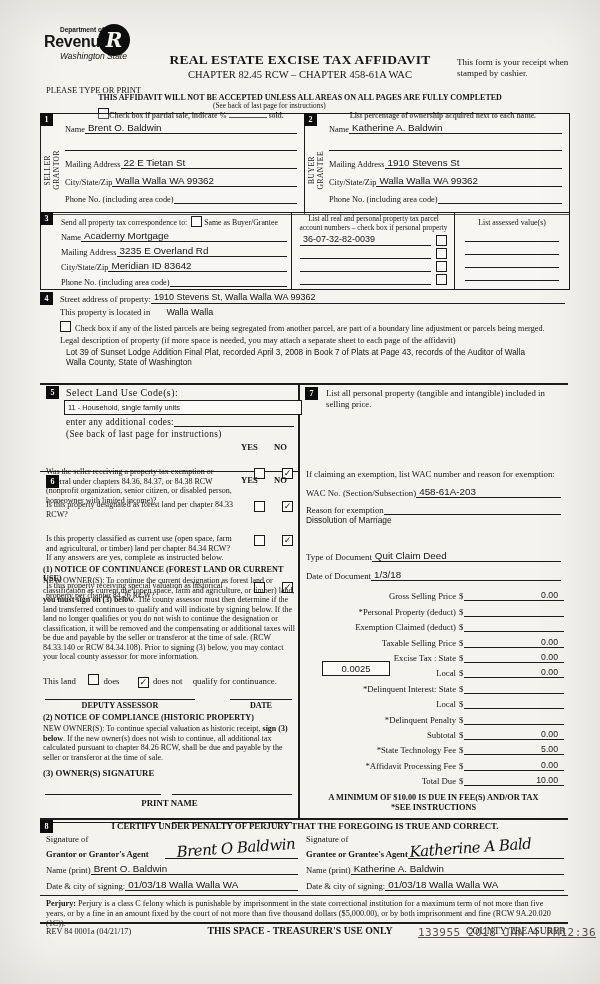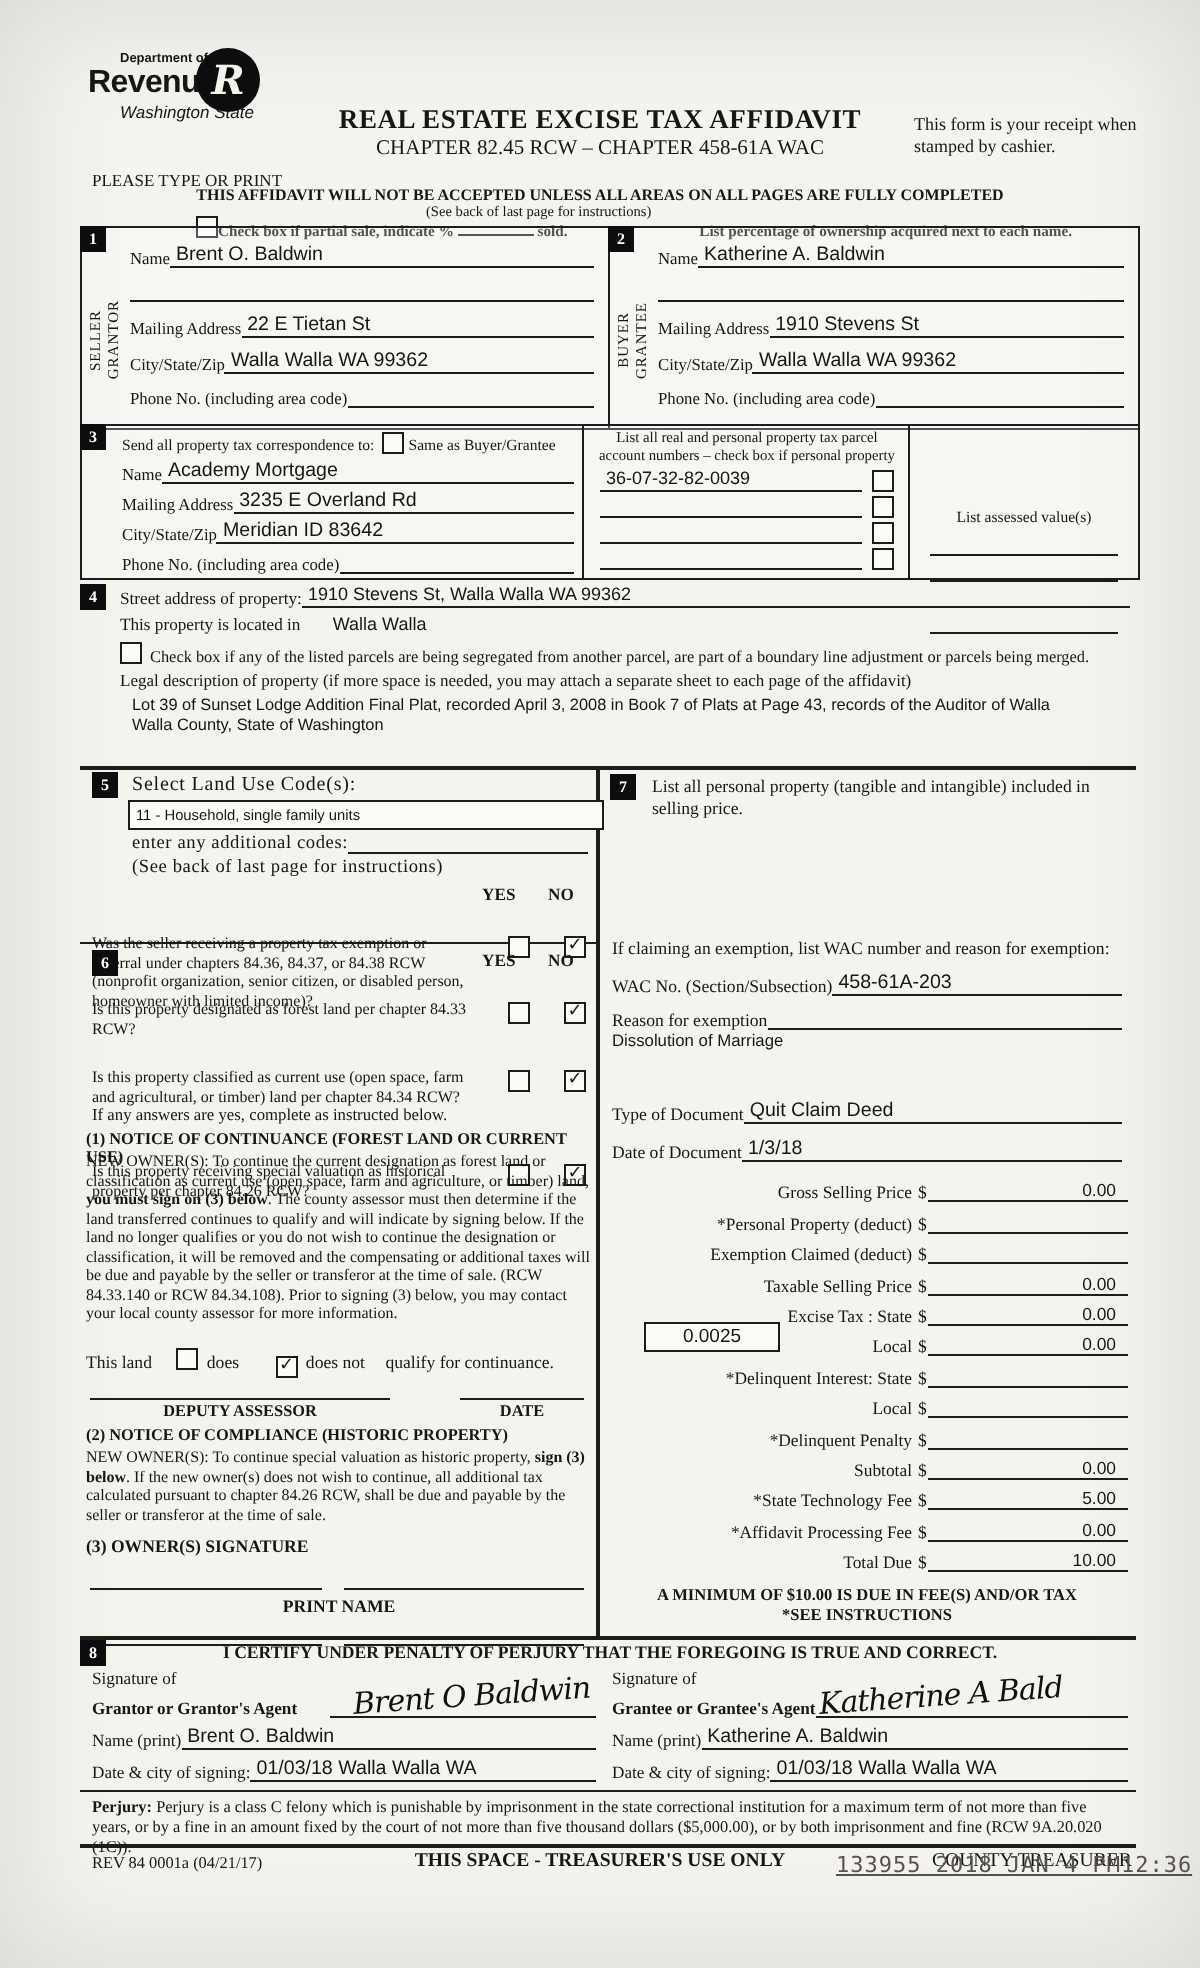--- a/index.html
+++ b/index.html
@@ -173,21 +173,21 @@
         <span class="fv"></span>
         <span class="cb" style="margin-left:5px;"></span>
       </div>
       <div class="frow" style="height:13px;margin:0 8px;">
         <span class="fv"></span>
         <span class="cb" style="margin-left:5px;"></span>
       </div>
     </div>
 
     <div class="abs" style="left:413px;top:0;bottom:0;width:114px;border-left:1.5px solid #1c1c1c;">
-      <div class="ctr" style="font-size:7.8px;padding:5px 6px 3px;margin-top:36px;">List assessed value(s)</div>
+      <div class="ctr" style="font-size:7.8px;padding:5px 6px 3px;">List assessed value(s)</div>
       <div class="frow" style="height:12px;margin:0 10px;">
           <span class="fv"></span>
         </div>
       <div class="frow" style="height:13px;margin:0 10px;">
           <span class="fv"></span>
         </div>
       <div class="frow" style="height:13px;margin:0 10px;">
           <span class="fv"></span>
         </div>
       <div class="frow" style="height:13px;margin:0 10px;">
@@ -270,21 +270,21 @@
       <span>does not</span>
       <span style="margin-left:8px;">qualify for continuance.</span>
     </div>
 
     <div class="abs" style="left:5px;top:227px;width:150px;border-bottom:1px solid #1c1c1c;height:1px;"></div>
     <div class="abs" style="left:190px;top:227px;width:62px;border-bottom:1px solid #1c1c1c;height:1px;"></div>
     <div class="abs b ctr" style="left:5px;top:230px;width:150px;font-size:8.2px;">DEPUTY ASSESSOR</div>
     <div class="abs b ctr" style="left:190px;top:230px;width:62px;font-size:8.2px;">DATE</div>
 
     <div class="abs ntitle" style="left:3px;top:242px;">(2) NOTICE OF COMPLIANCE (HISTORIC PROPERTY)</div>
-    <div class="abs para" style="left:3px;top:253px;"><span>NEW OWNER(S): To continue special valuation as historic property, </span><span class="b">sign (3) below</span><span>. If the new owner(s) does not wish to continue, all additional tax calculated pursuant to chapter 84.26 RCW, shall be due and payable by the seller or transferor at the time of sale.</span></div>
+    <div class="abs para" style="left:3px;top:253px;"><span>NEW OWNER(S): To continue special valuation as historic receipt, </span><span class="b">sign (3) below</span><span>. If the new owner(s) does not wish to continue, all additional tax calculated pursuant to chapter 84.26 RCW, shall be due and payable by the seller or transferor at the time of sale.</span></div>
 
     <div class="abs ntitle" style="left:3px;top:297px;font-size:8.8px;">(3) OWNER(S) SIGNATURE</div>
     <div class="abs" style="left:5px;top:322px;width:116px;border-bottom:1px solid #1c1c1c;height:1px;"></div>
     <div class="abs" style="left:132px;top:322px;width:120px;border-bottom:1px solid #1c1c1c;height:1px;"></div>
     <div class="abs b ctr" style="left:3px;top:327px;width:253px;font-size:8.8px;">PRINT NAME</div>
     <div class="abs" style="left:5px;top:350px;width:116px;border-bottom:1px solid #1c1c1c;height:1px;"></div>
     <div class="abs" style="left:132px;top:350px;width:120px;border-bottom:1px solid #1c1c1c;height:1px;"></div>
   </div>
 
   <div class="abs" style="left:298px;top:383px;width:270px;">

